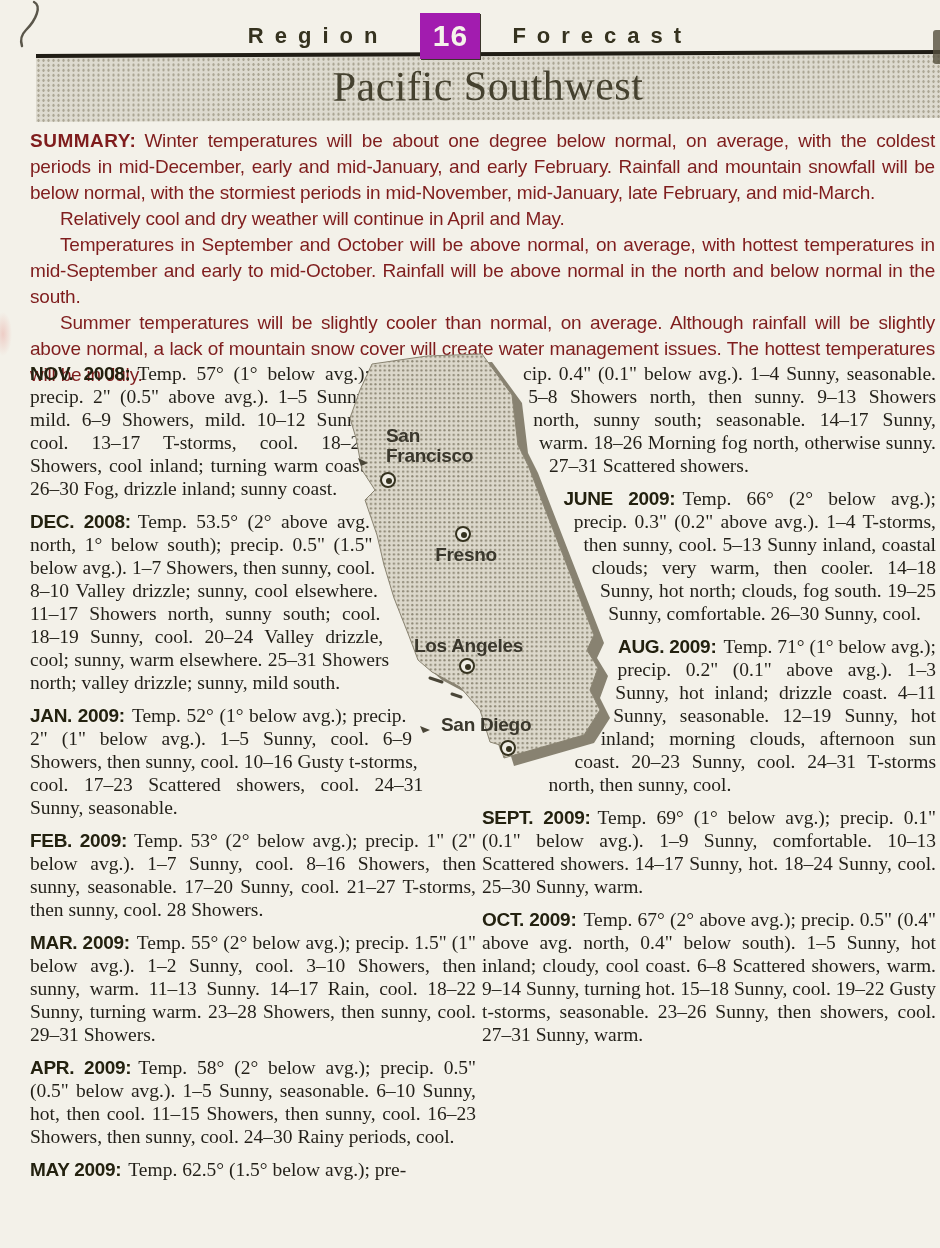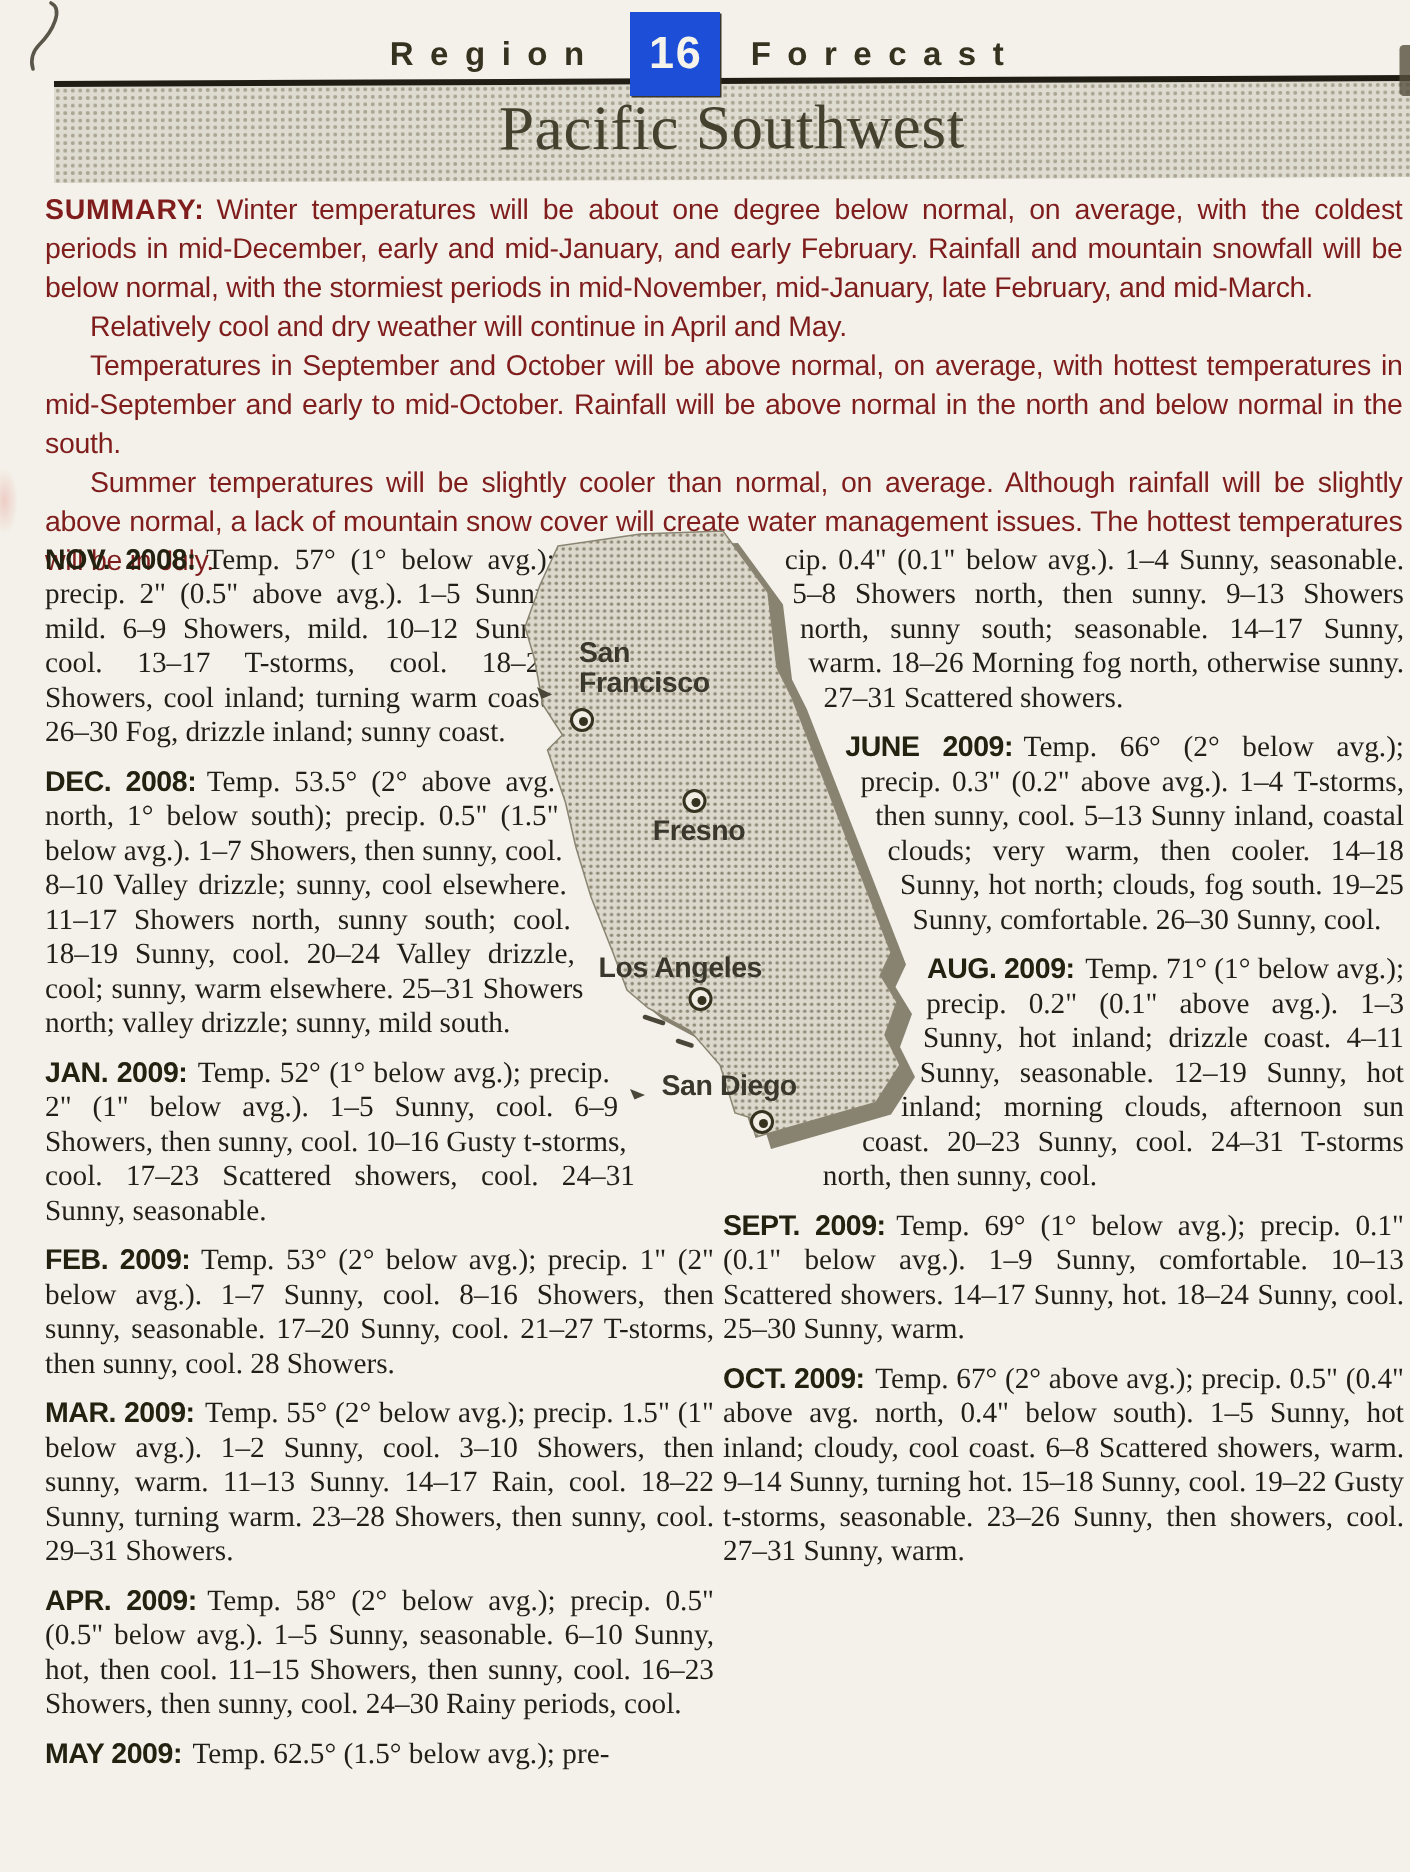--- a/index.html
+++ b/index.html
@@ -4,29 +4,29 @@
 <style>
   html,body{margin:0;padding:0;background:#c9c6bd;}
   .page{
     position:relative; width:940px; height:1248px; margin:0 auto;
     background:#f3f1e9; overflow:hidden;
     font-family:"Liberation Serif", serif; color:#26231c;
   }
   
   .hdr-row{
     position:absolute; top:12px; left:0; width:940px; height:48px;
-    display:flex; align-items:center; justify-content:center; gap:20px;
+    display:flex; align-items:center; justify-content:center; gap:32px;
     z-index:3;
   }
   .hdr-word{
     font-family:"Liberation Sans", sans-serif; font-weight:bold;
     font-size:22px; letter-spacing:11px; color:#35321f;
   }
   .hdr-num{
-    width:60px; height:56px; background:#1d4ed8; color:#f5f3ea;
+    width:60px; height:46px; background:#a21caf; color:#f5f3ea;
     display:flex; align-items:center; justify-content:center;
     font-family:"Liberation Sans", sans-serif; font-weight:bold; font-size:30px;
     letter-spacing:1px; box-shadow:1px 1px 0 #3a362a;
   }
   .banner{
     position:absolute; top:52px; left:36px; right:0; height:64px;
     border-top:4px solid #201d15;
     background-color:#dedbd0;
     background-image:radial-gradient(circle, #aba694 1.1px, rgba(0,0,0,0) 1.5px);
     background-size:5px 5px;
@@ -146,21 +146,21 @@
       <span class="ring"></span>
       <span class="dot"></span>
     </div>
 
   <div class="city-marker" style="left:455px; top:526px;">
       <span class="ring"></span>
       <span class="dot"></span>
     </div>
   <div class="city-label" style="left:418px; top:545px; width:96px; text-align:center;">Fresno</div>
 
-  <div class="city-label" style="left:399px; top:636px; width:130px;">Los Angeles</div>
+  <div class="city-label" style="left:414px; top:636px; width:130px;">Los Angeles</div>
   <div class="city-marker" style="left:459px; top:658px;">
       <span class="ring"></span>
       <span class="dot"></span>
     </div>
 
   <div class="city-label" style="left:441px; top:715px; width:112px;">San Diego</div>
   <div class="city-marker" style="left:500px; top:740px;">
       <span class="ring"></span>
       <span class="dot"></span>
     </div>

